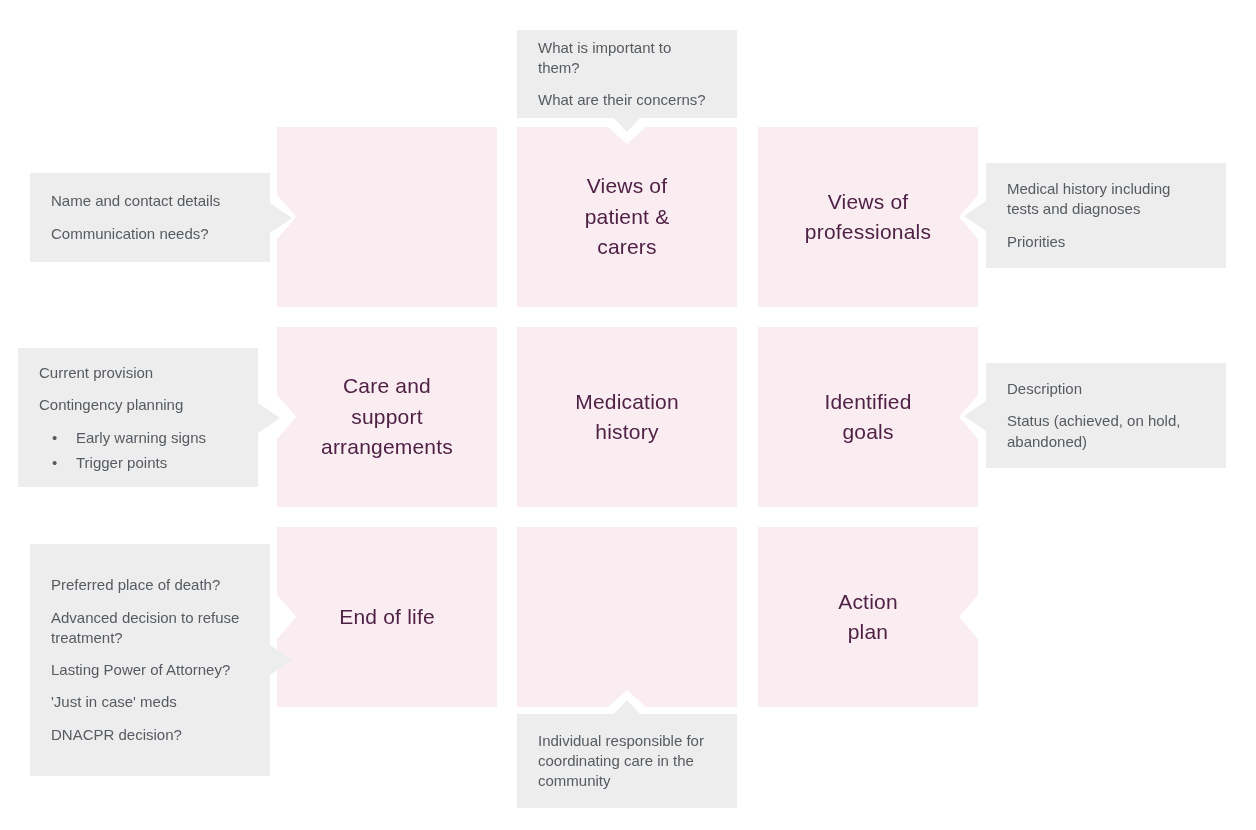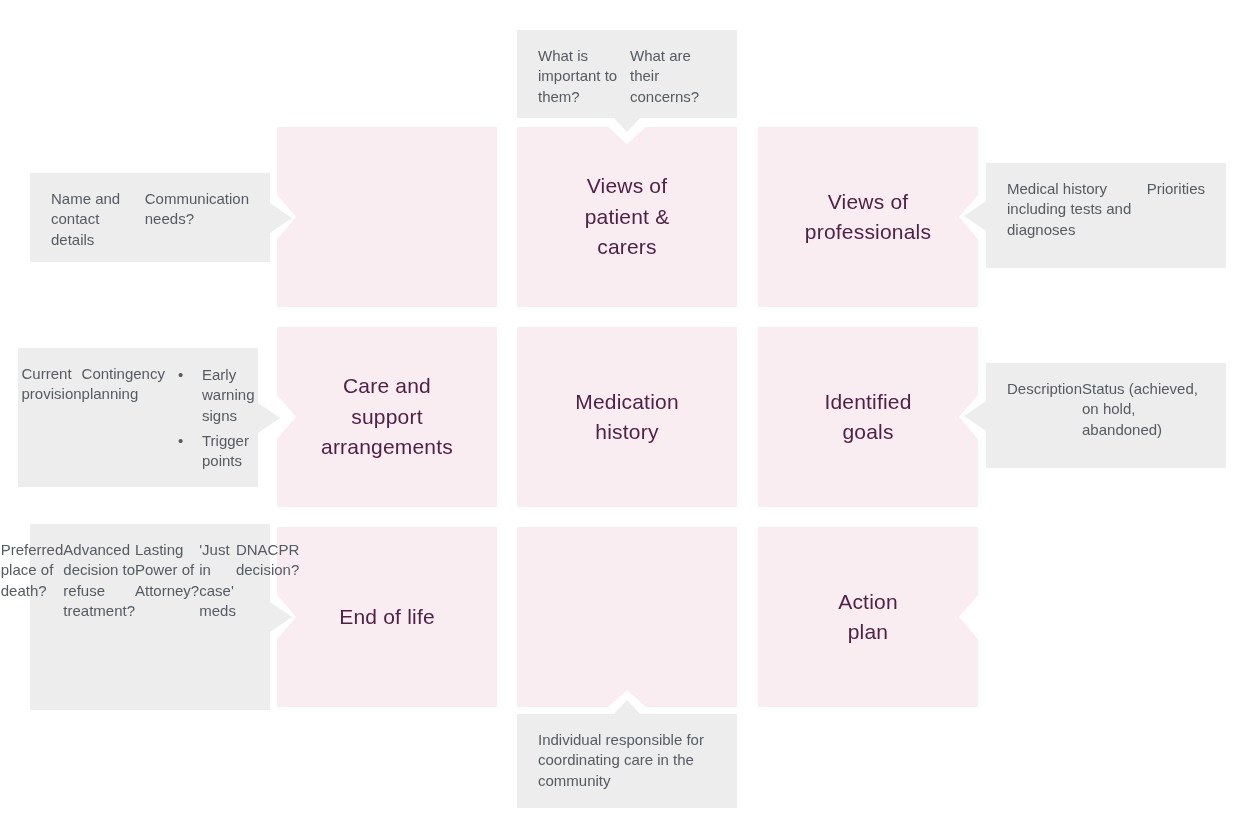--- a/index.html
+++ b/index.html
@@ -34,32 +34,32 @@
     border-top:22px solid transparent;border-bottom:22px solid transparent;border-right:19px solid var(--page-bg);}
   .n-top{top:0;left:50%;transform:translateX(-50%);
     border-left:19px solid transparent;border-right:19px solid transparent;border-top:17px solid var(--page-bg);}
   .n-bottom{bottom:0;left:50%;transform:translateX(-50%);
     border-left:19px solid transparent;border-right:19px solid transparent;border-bottom:17px solid var(--page-bg);}
 
   
   .callout{
     position:absolute;background:var(--callout-bg);color:var(--callout-text);
     box-sizing:border-box;padding:10px 21px;font-size:15px;line-height:1.35;
-    display:flex;flex-direction:row;justify-content:center;
+    display:flex;flex-direction:column;justify-content:center;
   }
   .callout p{margin:6px 0;}
   .callout ul{list-style:none;margin:2px 0 0 0;padding:0 0 0 13px;}
   .callout li{margin:5px 0;display:flex;}
   .bullet-dot{flex:0 0 auto;width:24px;}
   .co-top{left:517px;top:30px;width:220px;height:88px}
   .co-l1{left:30px;top:173px;width:240px;height:89px}
   .co-r1{left:986px;top:163px;width:240px;height:105px}
   .co-l2{left:18px;top:348px;width:240px;height:139px}
   .co-r2{left:986px;top:363px;width:240px;height:105px}
-  .co-l3{left:30px;top:524px;width:240px;height:186px}
+  .co-l3{left:30px;top:544px;width:240px;height:232px}
   .co-r3{left:986px;top:556px;width:240px;height:123px}
   .co-bottom{left:517px;top:714px;width:220px;height:94px}
 
   
   .tail{position:absolute;width:0;height:0;}
   .t-right{left:100%;top:50%;transform:translateY(-50%);
     border-top:15px solid transparent;border-bottom:15px solid transparent;border-left:22px solid var(--callout-bg);}
   .t-left{right:100%;top:50%;transform:translateY(-50%);
     border-top:15px solid transparent;border-bottom:15px solid transparent;border-right:22px solid var(--callout-bg);}
   .t-down{top:100%;left:50%;transform:translateX(-50%);

